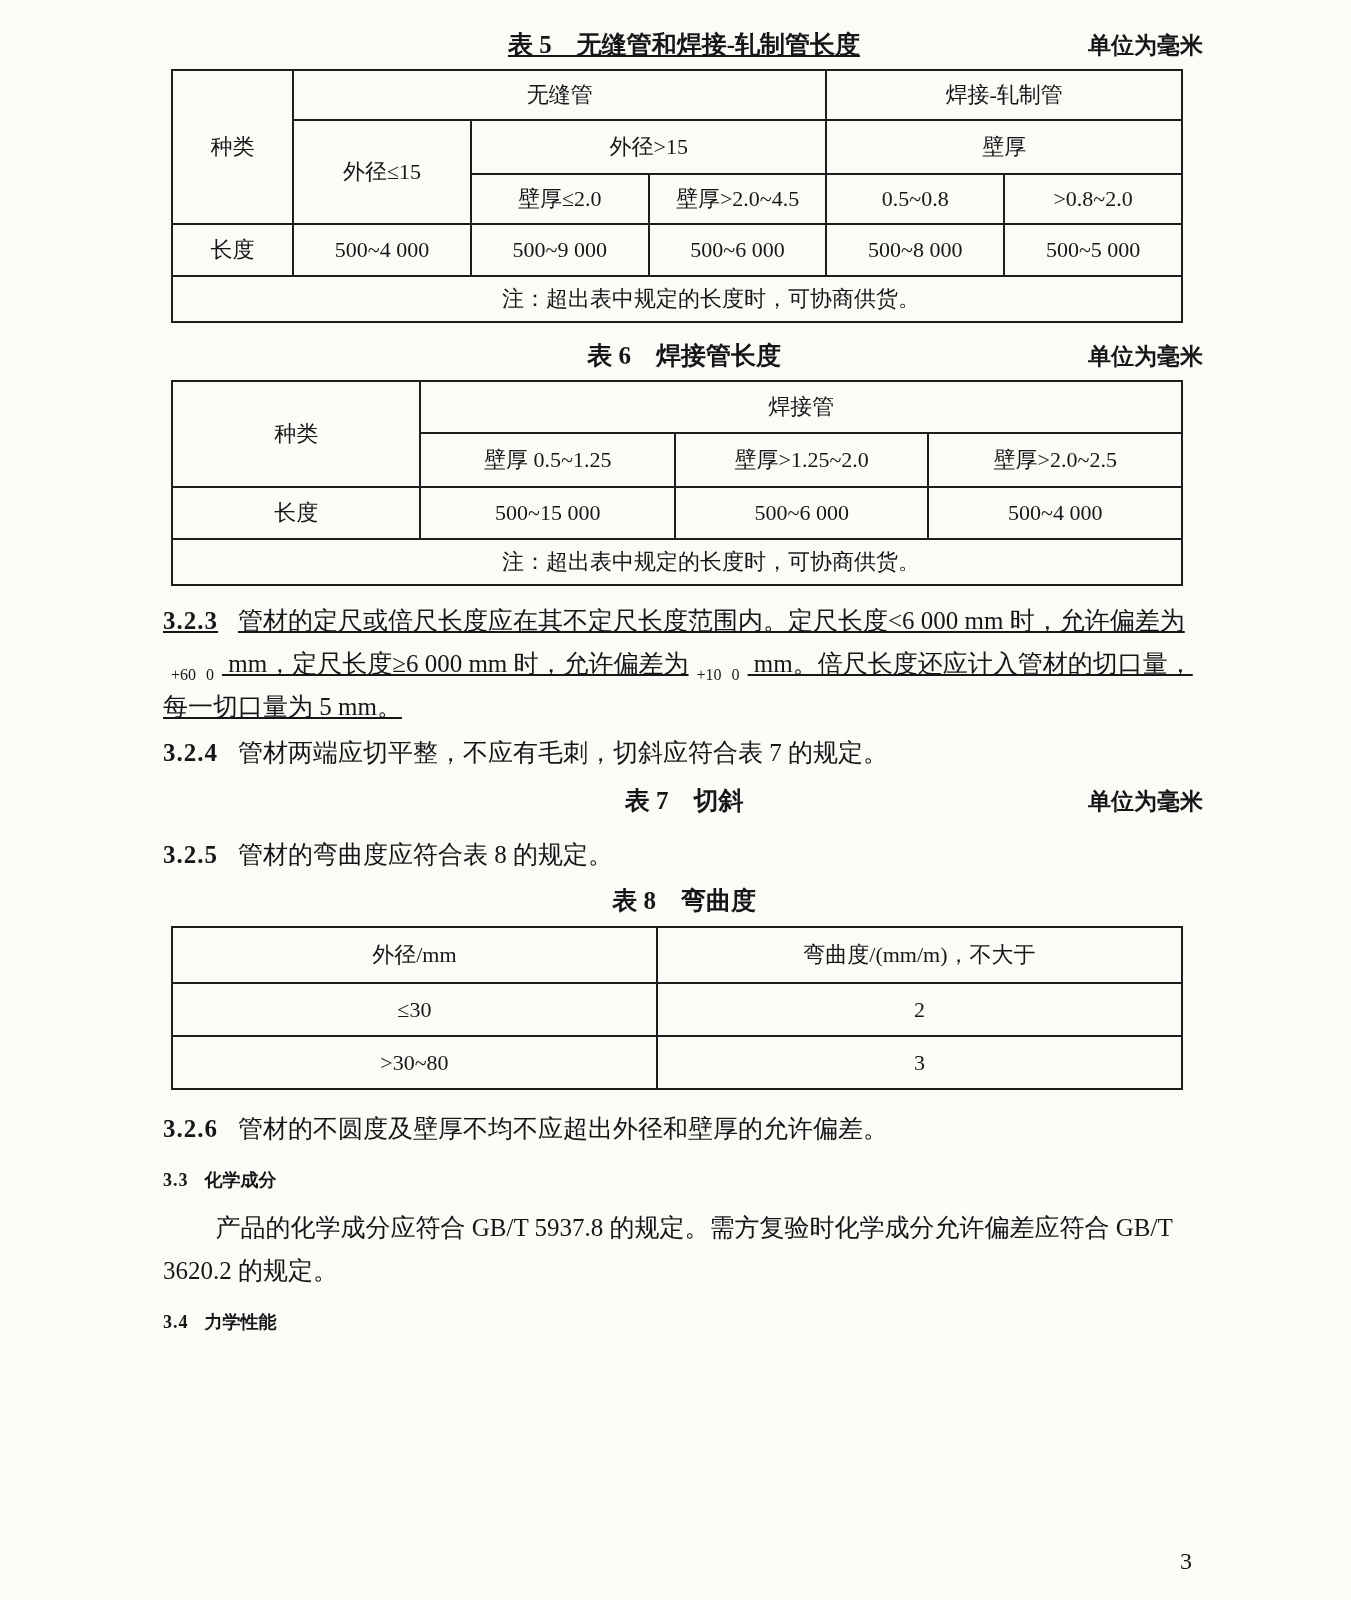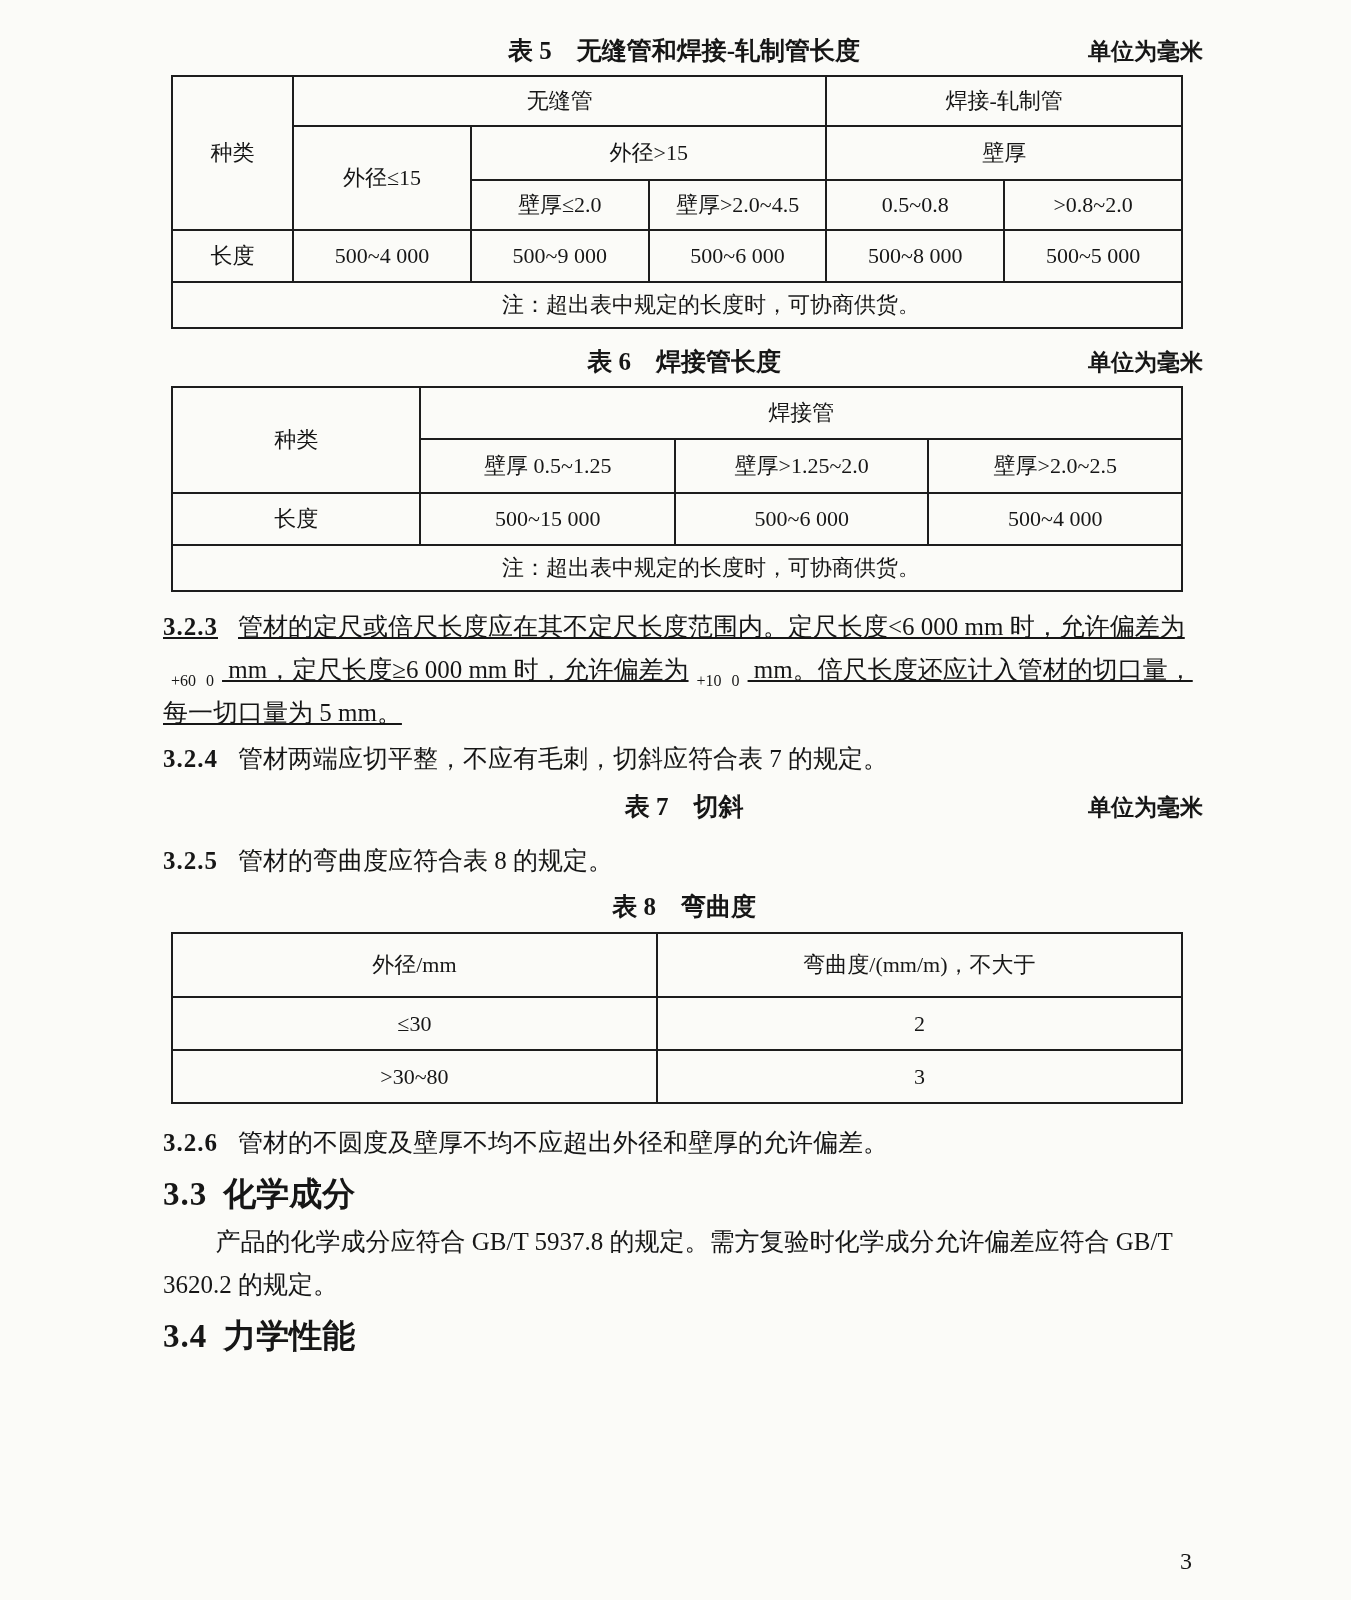--- a/index.html
+++ b/index.html
@@ -11,21 +11,21 @@
   }
   .page{
     position:relative;
     width:1351px;height:1600px;
     box-sizing:border-box;
     padding:26px 146px 0 163px;
     overflow:hidden;
   }
   .para{font-size:25px;line-height:43px;margin:0;}
   .secnum{font-weight:bold;margin-right:20px;letter-spacing:1px;white-space:nowrap;}
-  .sec-heading{font-size:33px;line-height:40px;margin:10px 0 0 0;font-weight:bold;}
+  .sec-heading{font-size:18px;line-height:40px;margin:10px 0 0 0;font-weight:bold;}
   .sec-heading .secnum{margin-right:16px;}
   .body-indent{text-indent:2.1em;margin-top:6px;}
   .caption-row{
     position:relative;text-align:center;
     font-weight:bold;font-size:25px;line-height:34px;
   }
   .unit{
     position:absolute;right:2px;top:1px;
     font-weight:bold;font-size:23px;
   }
@@ -48,21 +48,21 @@
     vertical-align:-8px;
     font-size:16px;line-height:15px;
     margin:0 8px;
   }
   .tol .tol-bot{margin-left:10px;}
   .pageno{
     position:absolute;
     left:1180px;top:1548px;
     font-size:24px;
   }
-  .mt-c5{margin-top:8px;margin-bottom:7px;}
+  .mt-c5{margin-top:2px;margin-bottom:7px;text-decoration:underline;}
   .mt-c6{margin-top:16px;margin-bottom:7px;}
   .mt-c7{margin-top:10px;margin-bottom:8px;}
   .mt-c8{margin-top:8px;margin-bottom:8px;font-family:Liberation Serif, serif;}
   .mt-323{margin-top:13px;text-decoration:underline;}
   .mt-324{margin-top:3px;}
   .mt-325{margin-top:15px;}
   .mt-326{margin-top:17px;}
 </style>
 </head>
 <body>
@@ -170,21 +170,21 @@
   <div class="caption-row mt-c8">
     <span>表 8　弯曲度</span>
   </div>
 
   <table>
     <colgroup>
         <col style="width:48%">
         <col style="width:52%">
       </colgroup>
     <tbody>
-        <tr style="height:64px">
+        <tr style="height:56px">
       <td>外径/mm</td>
       <td>弯曲度/(mm/m)，不大于</td>
     </tr>
     <tr style="height:53px">
       <td>≤30</td>
       <td>2</td>
     </tr>
     <tr style="height:53px">
       <td>&gt;30~80</td>
       <td>3</td>

